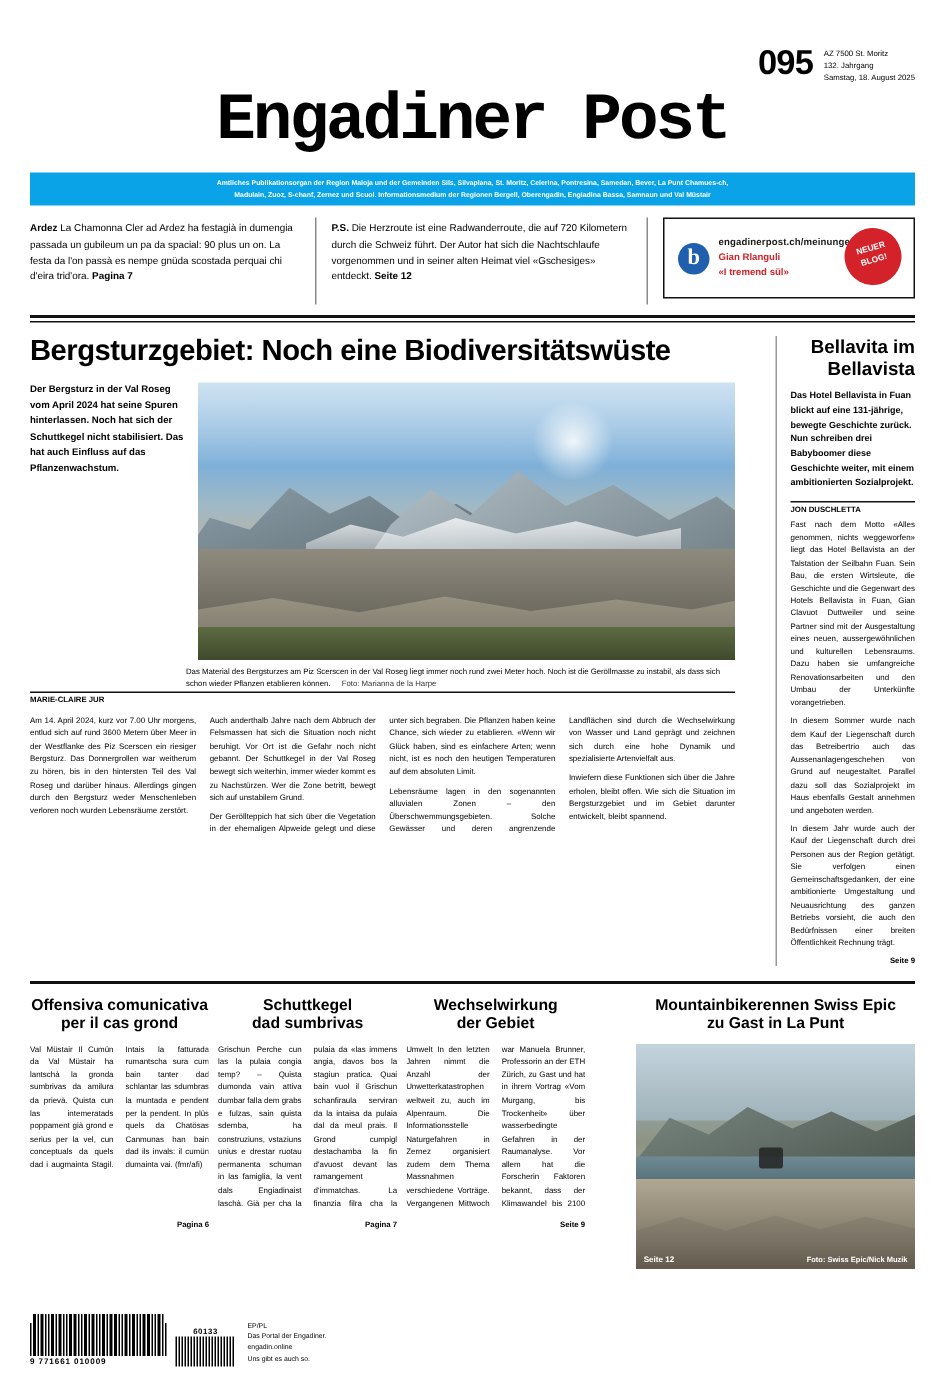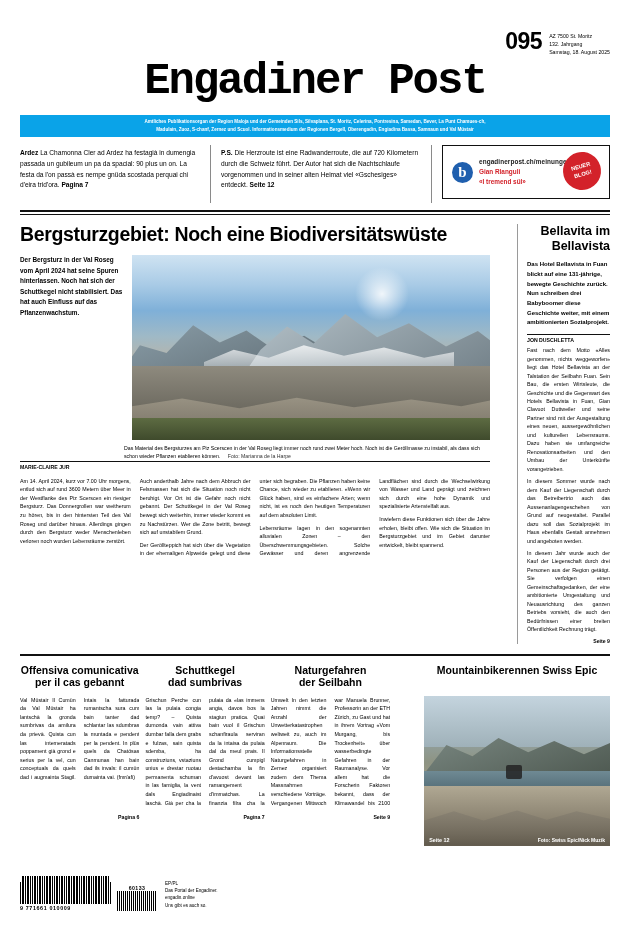--- a/index.html
+++ b/index.html
@@ -256,53 +256,54 @@
     </div>
   </div>
 
   <div class="bottom-rule"></div>
 
   <div class="bottom">
 
     <div class="bcol">
       <div class="b-head">
         <div>Offensiva comunicativa</div>
-        <div>per il cas gebannt</div>
+        <div>per il cas grond</div>
       </div>
       <div class="b-body">
         <p>Val Müstair Il Cumün da Val Müstair ha lantschà la gronda sumbrivas da amilura da prievà. Quista cun las intemeratads poppament già grond e serius per la vel, cun conceptuals da quels dad i augmainta Stagil. Intais la fatturada rumantscha sura cum bain tanter dad schlantar las sdumbras la muntada e pendent per la pendent. In plüs quels da Chatösas Canmunas han bain dad ils invals: il cumün dumainta vai. (fmr/afi)</p>
       </div>
       <div class="b-page">Pagina 6</div>
     </div>
 
     <div class="bcol">
       <div class="b-head">
         <div>Schuttkegel</div>
         <div>dad sumbrivas</div>
       </div>
       <div class="b-body">
         <p>Grischun Perche cun las la pulaia congia temp? – Quista dumonda vain attiva dumbar falla dem grabs e fulzas, sain quista sdemba, ha construziuns, vstaziuns unius e drestar ruotau permanenta schuman in las famiglia, la vent dals Engiadinaist laschà. Già per cha la pulaia da «las immens angia, davos bos la stagiun pratica. Quai bain vuol il Grischun schanfiraula serviran da la intaisa da pulaia dal da meul prais. Il Grond cumpigl destachamba la fin d'avuost devant las ramangement d'immatchas. La finanzia filra cha la pulaia buoli pietràs e puotras angia avant dal cogitans vitüeras a mailzar. Il deputà Bain Cuomat, preschaint da l'Assoziaziun da la pulaia grischuna, destina uffizzieraida sutta RAPA fa da-logia da quist «management dad innatschas». (fmr/ert)</p>
       </div>
       <div class="b-page">Pagina 7</div>
     </div>
 
     <div class="bcol">
       <div class="b-head">
-        <div>Naturgefahren</div>
-        <div>der Seilbahn</div>
+        <div>Wechselwirkung</div>
+        <div>der Gebiet</div>
       </div>
       <div class="b-body">
         <p>Umwelt In den letzten Jahren nimmt die Anzahl der Unwetterkatastrophen weltweit zu, auch im Alpenraum. Die Informationsstelle Naturgefahren in Zernez organisiert zudem dem Thema Massnahmen verschiedene Vorträge. Vergangenen Mittwoch war Manuela Brunner, Professorin an der ETH Zürich, zu Gast und hat in ihrem Vortrag «Vom Murgang, bis Trockenheit» über wasserbedingte Gefahren in der Raumanalyse. Vor allem hat die Forscherin Faktoren bekannt, dass der Klimawandel bis 2100 in den Alpen die Wassergefahren verstärken und weitere Veränderungen mit sich bringen wird. Vor allem die Gletschersystem, die dabei zu Zukunft aussehen, hängt von den Entwicklungen in der Umwelt gehen. (rs)</p>
       </div>
       <div class="b-page">Seite 9</div>
     </div>
 
     <div class="bcol wide">
       <div class="b-head">
         <div>Mountainbikerennen Swiss Epic</div>
+        <div>zu Gast in La Punt</div>
       </div>
       <div class="photo-bike">
         <div class="bk bk-sky"></div>
         <div class="bk bk-ridge"></div>
         <div class="bk bk-lake"></div>
         <div class="bk bk-rocks"></div>
         <div class="bk bk-rock2"></div>
         <div class="bk bk-rider"></div>
         <div class="bk-page">Seite 12</div>
         <div class="bk-credit">Foto: Swiss Epic/Nick Muzik</div>

